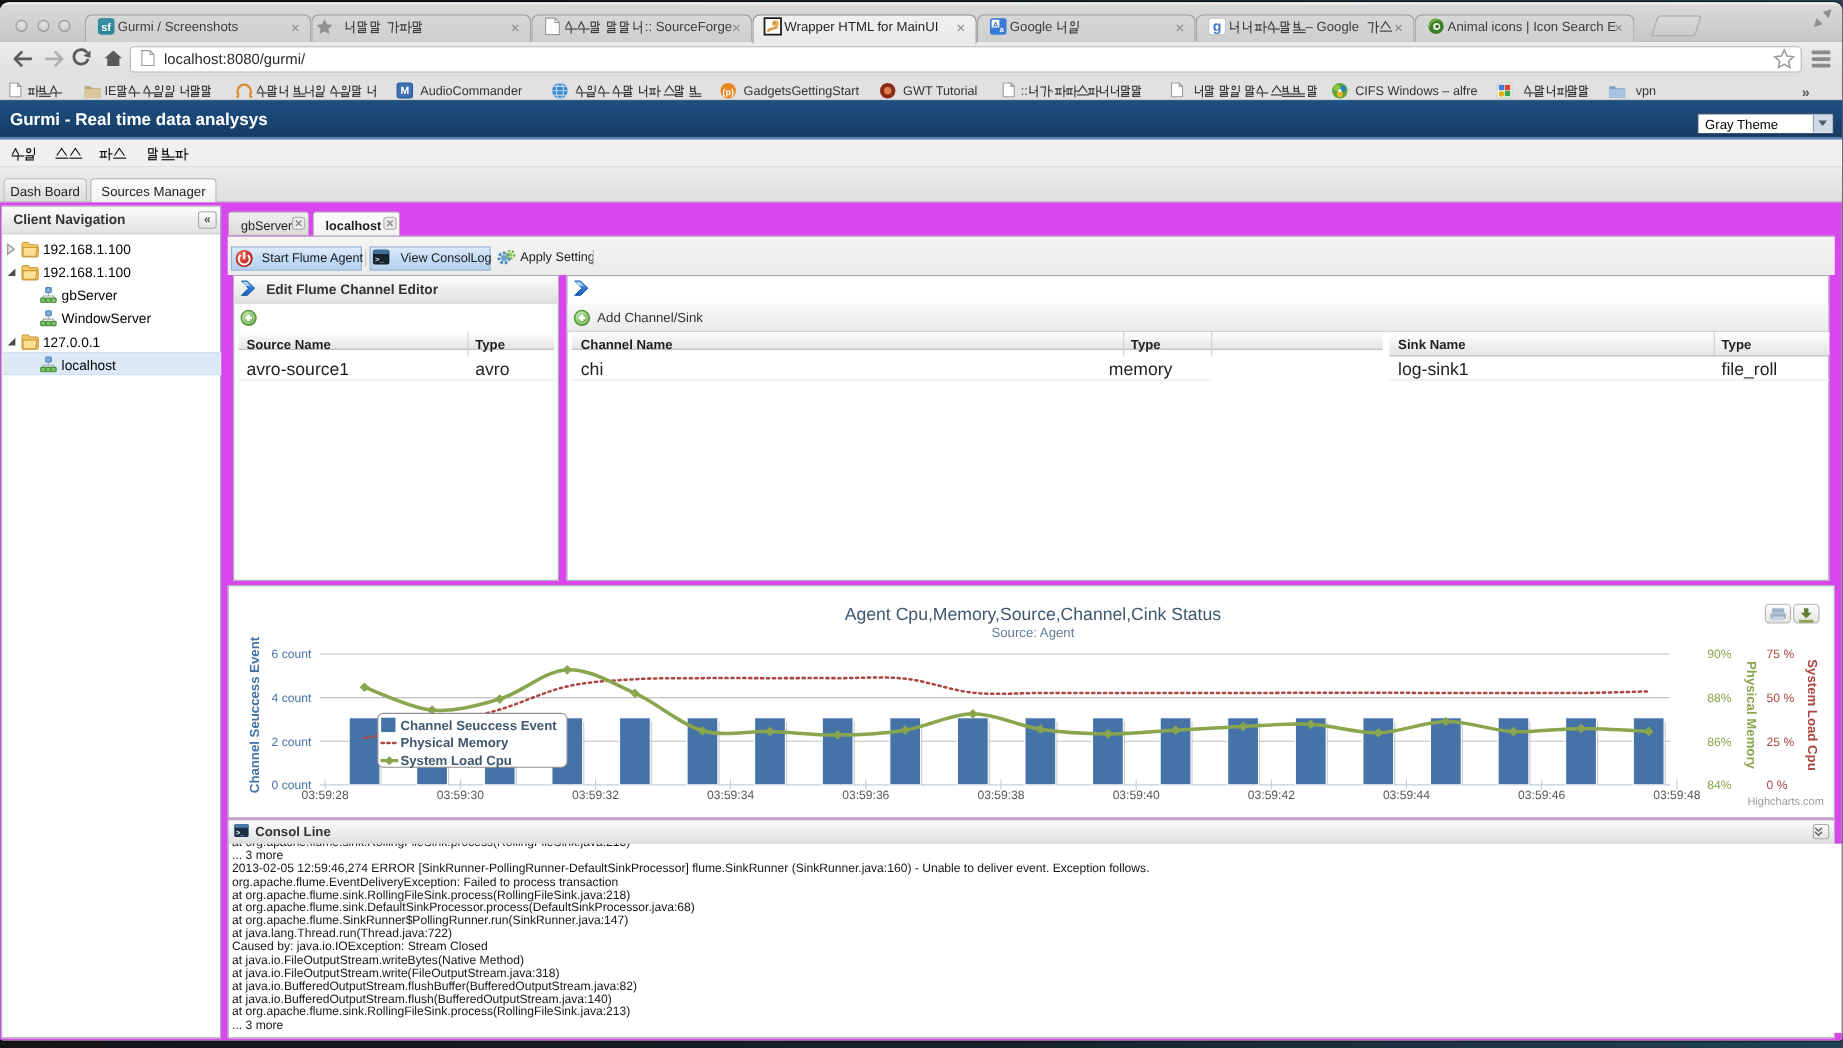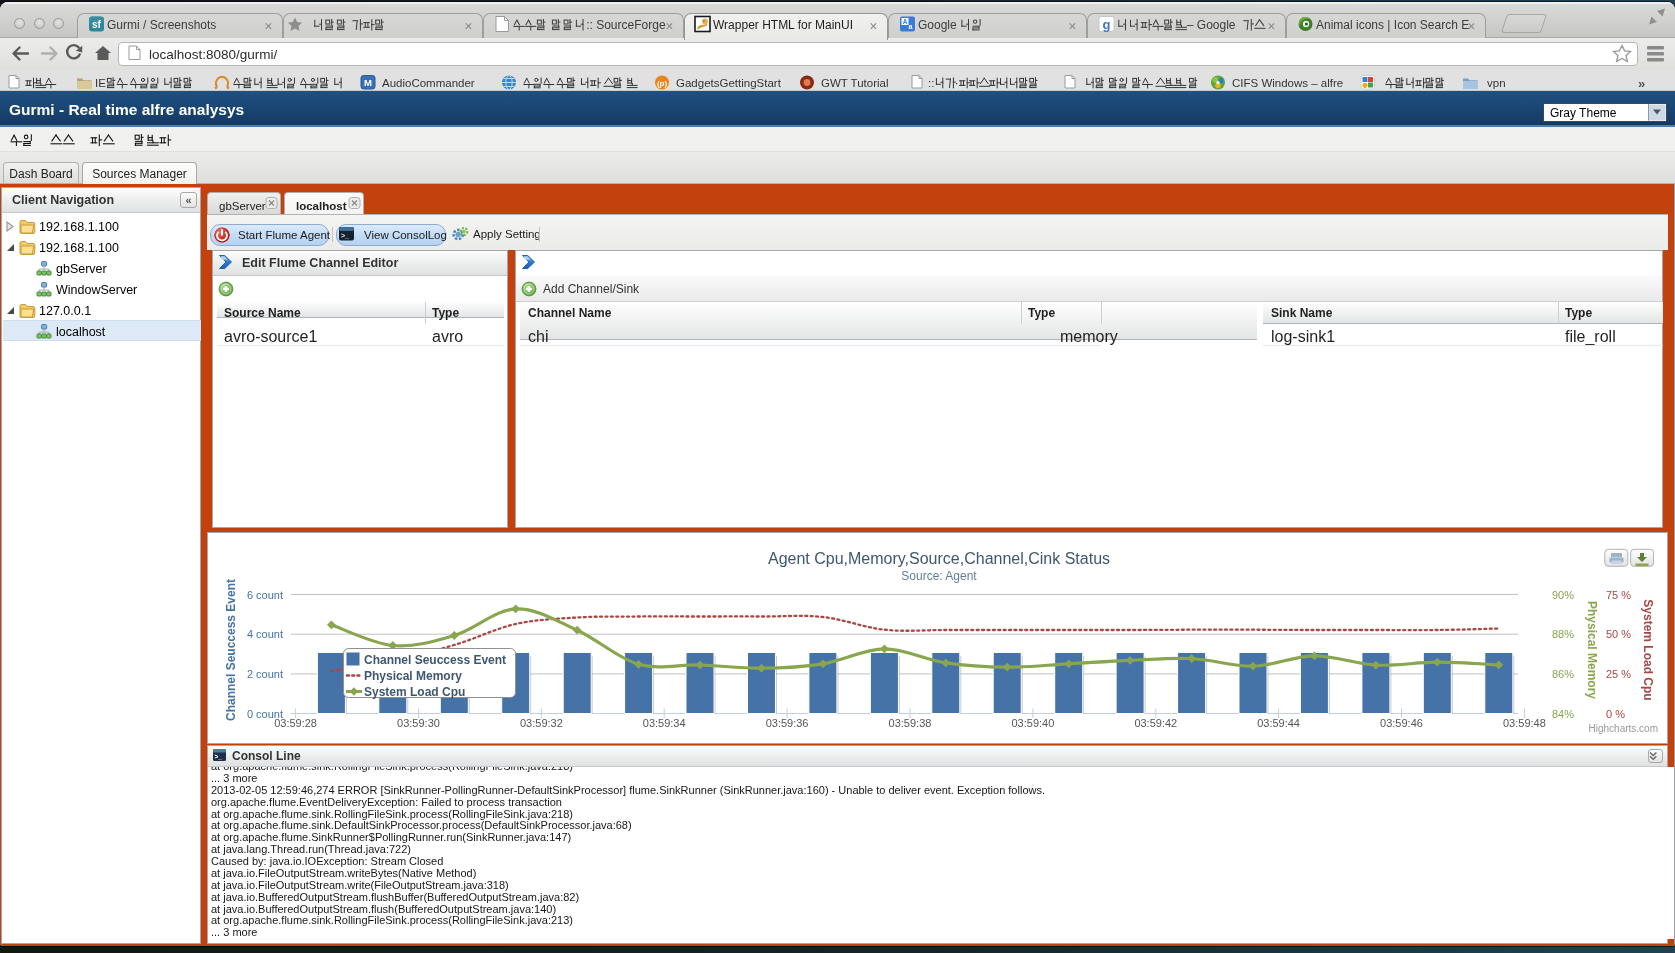--- a/index.html
+++ b/index.html
@@ -17,34 +17,34 @@
 #omni{position:absolute;left:118px;top:4px;width:1520px;height:24px;background:#fff;border:1px solid #b5b5b5;border-radius:4px}
 #bookbar{position:absolute;left:0;top:68px;width:100%;height:21px;background:#e0e1e0;border-bottom:1px solid #cacac9}
 #appheader{position:absolute;left:0;top:89px;width:100%;height:34px;background:linear-gradient(#1f5080 0%,#1a4775 45%,#143a62 100%)}
 #appheader .t{position:absolute;left:9px;top:10px;color:#fff;font-size:15.5px;font-weight:700}
 #hdrline{position:absolute;left:0;top:123px;width:100%;height:2px;background:#4f7dae}
 #menubar{position:absolute;left:0;top:125px;width:100%;height:25px;background:#f0f0ee;border-bottom:1px solid #e0e0de}
 #maintabs{position:absolute;left:0;top:150px;width:100%;height:32px;background:linear-gradient(#ececea,#dededc);border-bottom:1px solid #b3b3b1}
 .mtab{position:absolute;top:10px;height:21px;border:1px solid #b0b0ae;border-bottom:none;border-radius:4px 4px 0 0;font-size:12px;color:#222;text-align:center;padding-top:4px}
 .mtab.inactive{background:linear-gradient(#f2f2f0,#dcdcda)}
 .mtab.active{background:linear-gradient(#fdfdfc,#f2f2f0);font-weight:400;height:22px;border-color:#a8a8a6}
-#main{position:absolute;left:0;top:182px;width:100%;height:762px;background:#c2410c}
+#main{position:absolute;left:0;top:182px;width:100%;height:762px;background:#d946ef}
 .panel{position:absolute;background:#fff;border:1px solid #a4a8ad}
 .phead{position:absolute;left:0;top:0;width:100%;height:25px;background:linear-gradient(#fdfdfd 0%,#eaebeb 60%,#e0e1e2 100%);border-bottom:1px solid #c6c8ca}
 .phead .pt{position:absolute;left:29px;top:5px;font-size:12.5px;font-weight:700;color:#333}
 .ptool{position:absolute;left:0;top:25px;width:100%;height:26px;background:linear-gradient(#fafafa,#eaeaea);border-bottom:1px solid #cdcfd1}
 .ptool .tt{position:absolute;left:27px;top:6px;font-size:12px;color:#333}
 .ghead{position:absolute;background:linear-gradient(#ffffff,#ebecec 70%,#e4e5e6 100%);border-bottom:1px solid #b0b4b9}
 .ghead .gt{position:absolute;top:3.5px;font-size:12px;font-weight:700;color:#1f1f1f}
 .gcell{position:absolute;font-size:16px;color:#1f1f1f}
 .navrow{position:absolute;left:1px;width:198px;height:21px;font-size:12.5px;color:#000}
 .itab{position:absolute;top:8px;height:22px;border:1px solid #aeaeac;border-bottom:none;border-radius:4px 4px 0 0;font-size:11.5px;color:#222}
 .itab.inactive{background:linear-gradient(#f0f0ee,#d9d9d7)}
 .itab.active{background:linear-gradient(#fbfbfa,#f3f3f2);font-weight:700;height:23px}
-.btnblue{position:absolute;top:0;height:22px;background:linear-gradient(#dcebfb 0%,#c3dcf5 50%,#b4d2f0 100%);border:1px solid #8cabd0;border-radius:10px}
+.btnblue{position:absolute;top:0;height:22px;background:linear-gradient(#dcebfb 0%,#c3dcf5 50%,#b4d2f0 100%);border:1px solid #8cabd0;border-radius:0}
 .btnblue .bt,.btnplain .bt{position:absolute;left:27px;top:4px;font-size:11.5px;color:#1b1b1b;white-space:nowrap}
 .btnplain{position:absolute;top:0;height:22px}.btnplain .bt{left:23px}
 #conlog{position:absolute;left:2px;top:0px;font-size:11px;line-height:11.87px;color:#161616;white-space:pre}
 </style></head>
 <body>
 <div id="desktop"></div>
 <div id="win">
     <div id="tabstrip">
       <div class="tl" style="left:13.5px"></div>
       <div class="tl" style="left:33.5px"></div>
@@ -70,21 +70,21 @@
       <div class="tab inactive" style="left:1286px;width:200px">
         <div class="cx">✕</div>
       </div>
       <div class="abs" style="left:1504px;top:12px;width:40px;height:19px;background:linear-gradient(#d8d8d6,#cbcbc9);border:1px solid #a6a6a4;border-radius:3px;transform:skewX(-18deg)"></div>
     </div>
     <div id="toolbar">
       <div id="omni"></div>
     </div>
     <div id="bookbar"></div>
     <div id="appheader">
-      <div class="t">Gurmi - Real time alfre analysys</div>
+      <div class="t">Gurmi - Real time data analysys</div>
     </div>
     <div id="hdrline"></div>
     <div id="menubar"></div>
     <div id="maintabs">
       <div class="mtab inactive" style="left:3px;width:76px">Dash Board</div>
       <div class="mtab active" style="left:82px;width:115px">Sources Manager</div>
     </div>
     <div id="main">
       <div class="panel" style="left:1px;top:3px;width:200px;height:757px">
         <div class="phead">
@@ -121,28 +121,28 @@
           <div class="abs" style="left:208px;top:0;width:1px;height:22px;background:#cdd0d3"></div>
         </div>
         <div class="gcell" style="left:11px;top:77px">avro-source1</div>
         <div class="gcell" style="left:219px;top:77px">avro</div>
         <div class="abs" style="left:4px;top:94px;width:287px;height:1px;background:#e6e8ea"></div>
       </div>
       <div class="panel" style="left:515px;top:66px;width:1148px;height:278px">
         <div class="ptool">
           <div class="tt">Add Channel/Sink</div>
         </div>
-        <div class="ghead" style="left:4px;top:51px;width:737px;height:38px">
+        <div class="ghead" style="left:4px;top:51px;width:737px;height:16px">
           <div class="gt" style="left:8px">Channel Name</div>
           <div class="gt" style="left:508px">Type</div>
           <div class="abs" style="left:501px;top:0;width:1px;height:22px;background:#cdd0d3"></div>
           <div class="abs" style="left:581px;top:0;width:1px;height:22px;background:#cdd0d3"></div>
         </div>
         <div class="gcell" style="left:12px;top:77px">chi</div>
-        <div class="gcell" style="left:544px;top:77px">memory</div>
+        <div class="gcell" style="left:492px;top:77px">memory</div>
         <div class="abs" style="left:4px;top:94px;width:581px;height:1px;background:#e6e8ea"></div>
         <div class="ghead" style="left:747px;top:51px;width:400px;height:22px">
           <div class="gt" style="left:8px">Sink Name</div>
           <div class="gt" style="left:302px">Type</div>
           <div class="abs" style="left:295px;top:0;width:1px;height:22px;background:#cdd0d3"></div>
         </div>
         <div class="gcell" style="left:755px;top:77px">log-sink1</div>
         <div class="gcell" style="left:1049px;top:77px">file_roll</div>
         <div class="abs" style="left:747px;top:94px;width:400px;height:1px;background:#e6e8ea"></div>
       </div>

